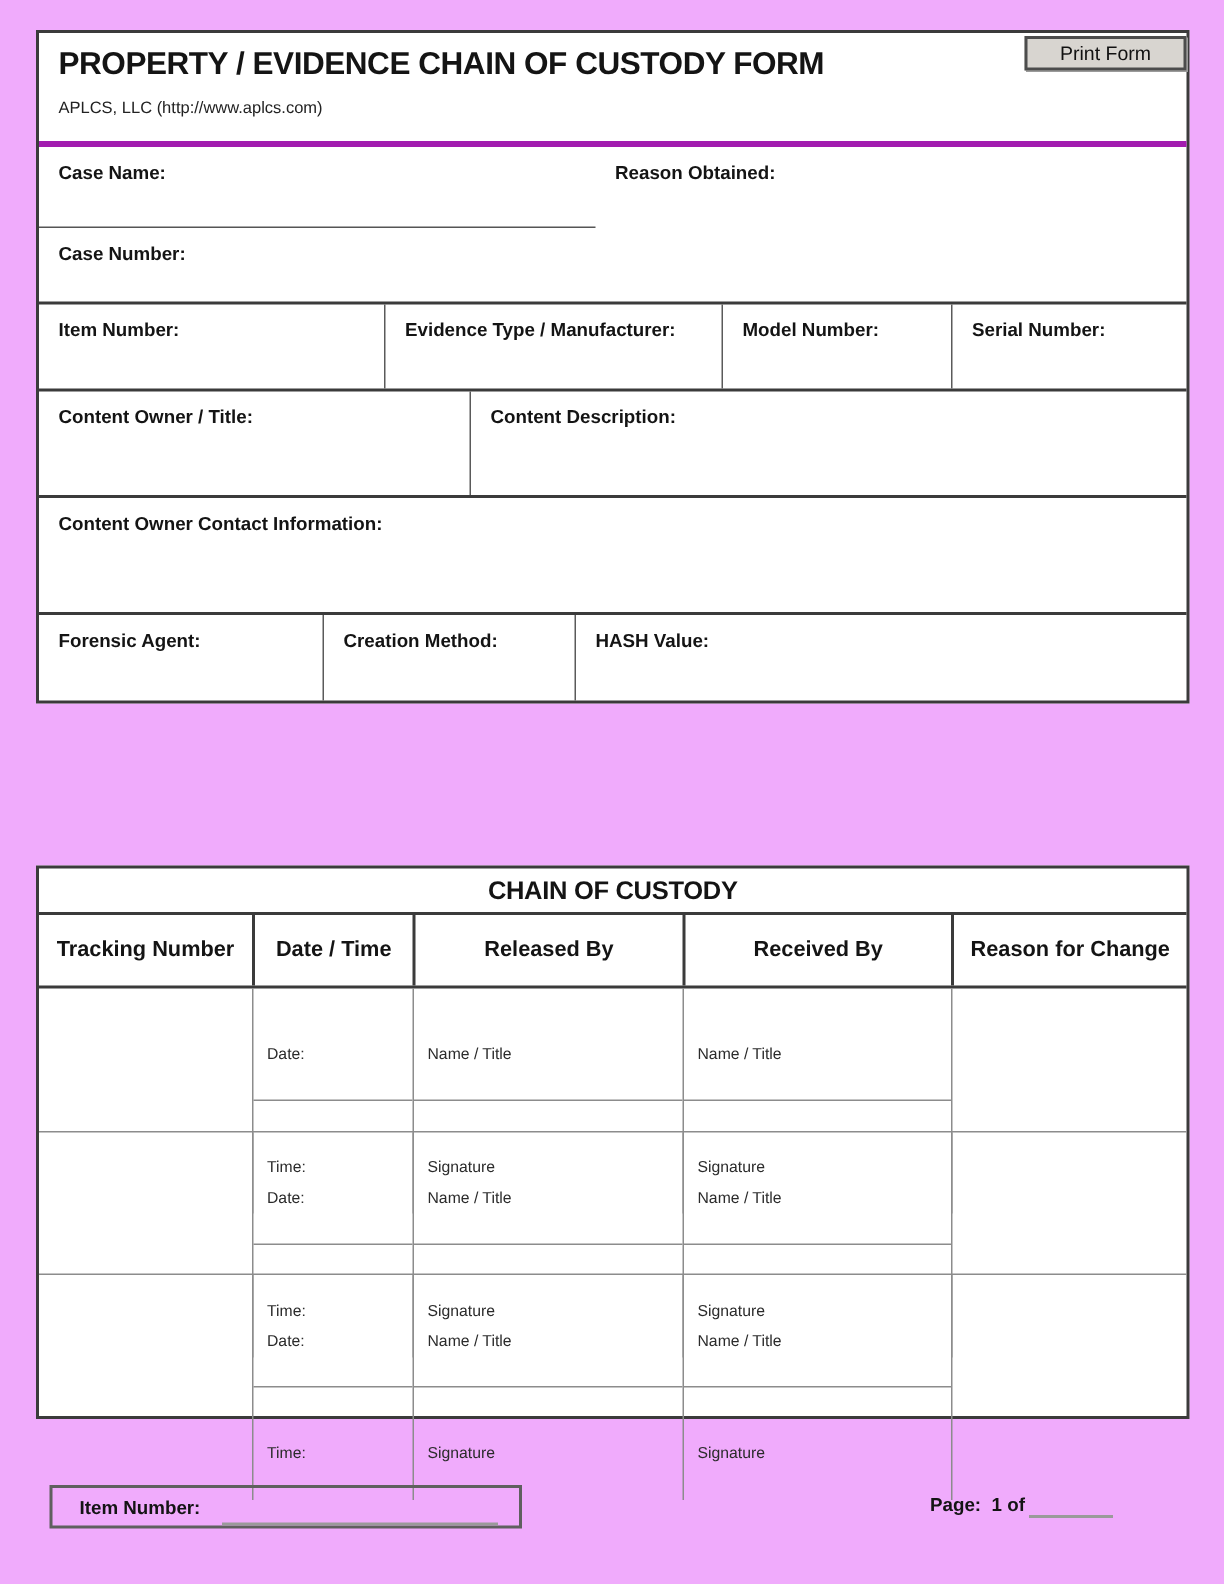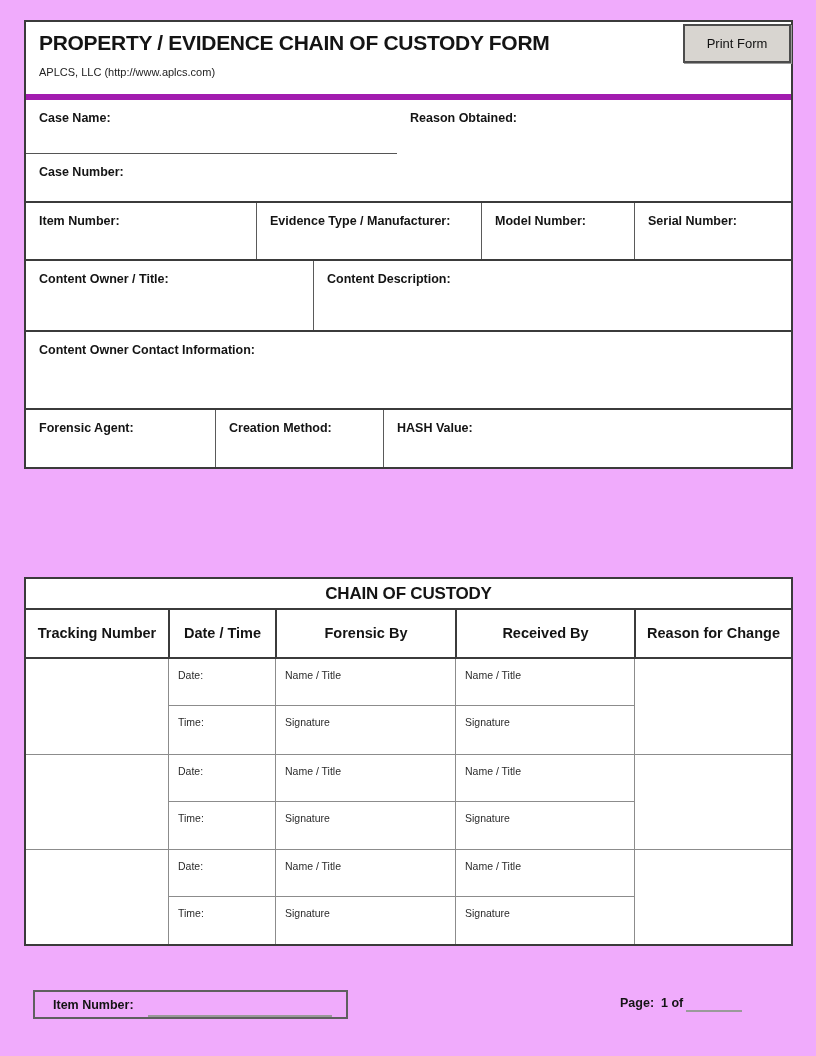--- a/index.html
+++ b/index.html
@@ -15,29 +15,29 @@
   
   .form-box {
     position: absolute; left: 24px; top: 20px; width: 769px;
     border: 2px solid #3b3b3b; background: #fff;
   }
   .form-header { height: 72px; position: relative; padding: 9px 0 0 13px; }
   .form-title { font-size: 21px; font-weight: bold; letter-spacing: -0.3px; color: #141414; }
   .form-subtitle { font-size: 11px; margin-top: 11px; color: #222; }
   .print-btn {
     position: absolute; top: 2px; right: 0px;
-    width: 108px; height: 39px;
+    width: 108px; height: 23px;
     background: #d8d5d0; border: 2px solid #4c4c4c;
     font-family: "Liberation Sans", sans-serif;
     font-size: 13px; color: #111; cursor: pointer;
     display: flex; align-items: center; justify-content: center;
     box-shadow: 1px 1px 0 #9a9a9a;
   }
   .frow { display: grid; border-top: 2px solid #3b3b3b; }
-  .frow.thin-top { border-top: 6px solid #a21caf; }
+  .frow.thin-top { border-top: 4px solid #a21caf; }
   .fcell { padding: 8px 20px 0 13px; position: relative; }
   .fcell + .fcell { border-left: 1px solid #5a5a5a; }
   .flabel { font-size: 12.5px; font-weight: bold; color: #141414; }
 
   .row-case { grid-template-columns: 371px 1fr; }
   .case-left { display: flex; flex-direction: column; }
   .case-left .half { height: 53px; padding: 8px 8px 0 13px; }
   .case-left .half + .half { border-top: 1px solid #555; }
   .row-case { height: 107px; }
   .row-item { grid-template-columns: 230px 225px 153px 1fr; height: 58px; }
@@ -60,21 +60,21 @@
   .c-head .hcell {
     display: flex; align-items: center; justify-content: center; text-align: center;
     font-size: 14.5px; font-weight: bold; line-height: 1.15; color: #141414;
     padding: 0 10px;
   }
   .c-head .hcell + .hcell { border-left: 2px solid #3b3b3b; }
   .c-row { height: 95px; }
   .c-row + .c-row { border-top: 1px solid #8c8c8c; }
   .c-cell { position: relative; }
   .c-cell + .c-cell { border-left: 1px solid #8c8c8c; }
-  .sub { height: 47px; padding: 6px 6px 0 9px; }
+  .sub { height: 47px; padding: 6px 6px 0 9px; margin-top: 28px; }
   .sub.top { border-bottom: 1px solid #8c8c8c; }
   .sub.bottom { height: 47px; }
   .sublabel { font-size: 10.5px; color: #2b2b2b; }
 
   
   .item-box {
     position: absolute; left: 33px; top: 990px; width: 315px; height: 29px;
     border: 2px solid #5f5f5f; display: flex; align-items: center;
   }
   .item-box .flabel { padding-left: 18px; }
@@ -158,21 +158,21 @@
 
   </div>
 
   <div class="custody-box">
 
     <div class="custody-caption">CHAIN OF CUSTODY</div>
 
     <div class="c-grid c-head">
       <div class="hcell">Tracking Number</div>
       <div class="hcell">Date / Time</div>
-      <div class="hcell">Forensic By</div>
+      <div class="hcell">Released By</div>
       <div class="hcell">Received By</div>
       <div class="hcell">Reason for Change</div>
     </div>
 
     <div class="c-grid c-row">
       <div class="c-cell"></div>
       <div class="c-cell">
         <div class="sub top">
           <span class="sublabel">Date:</span>
         </div>

